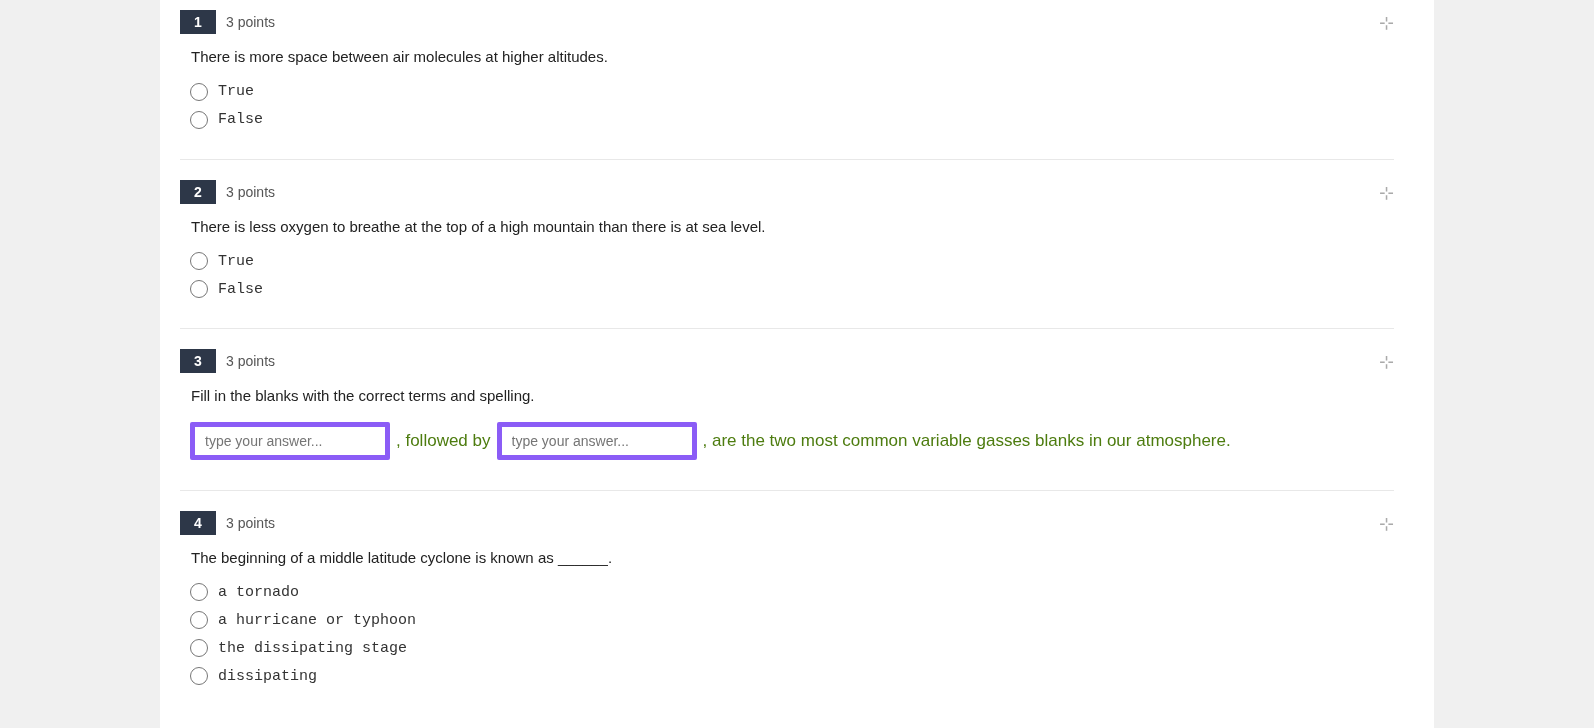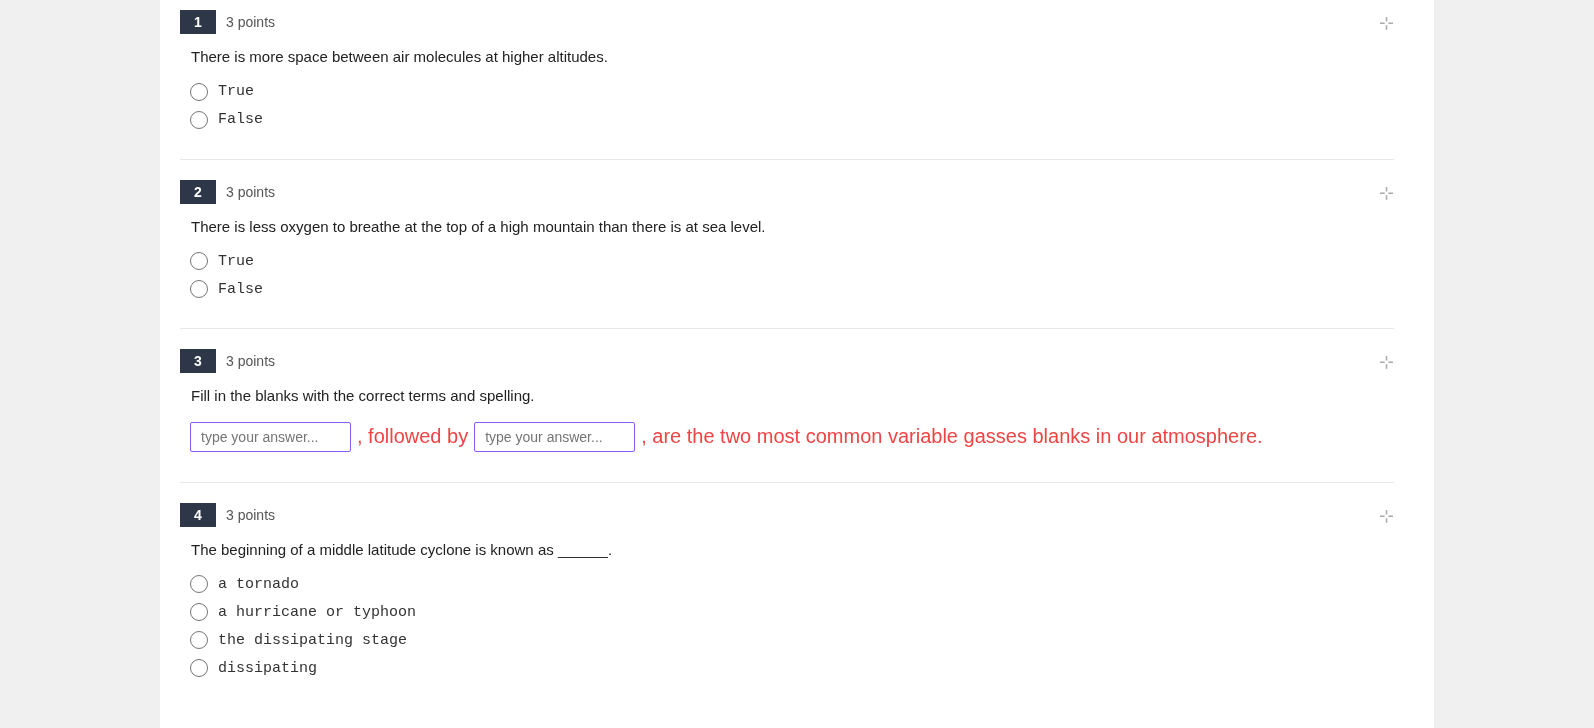--- a/index.html
+++ b/index.html
@@ -109,31 +109,31 @@
     .fill-blank-row {
       display: flex;
       align-items: center;
       flex-wrap: wrap;
       gap: 6px;
       padding-left: 10px;
       margin-bottom: 10px;
     }
 
     .fill-blank-input {
-      border: 1px solid #8b5cf6;
+      border: 5px solid #8b5cf6;
       border-radius: 2px;
       padding: 6px 10px;
       font-size: 14px;
       color: #999;
-      width: 161px;
+      width: 200px;
     }
 
     .fill-blank-text {
-      font-size: 20px;
-      color: #ef4444;
+      font-size: 17px;
+      color: #4d7c0f;
     }
 
     .divider {
       border: none;
       border-top: 1px solid #e8e8e8;
       margin: 10px 0 20px 0;
     }
   </style>
 </head>
 <body>

